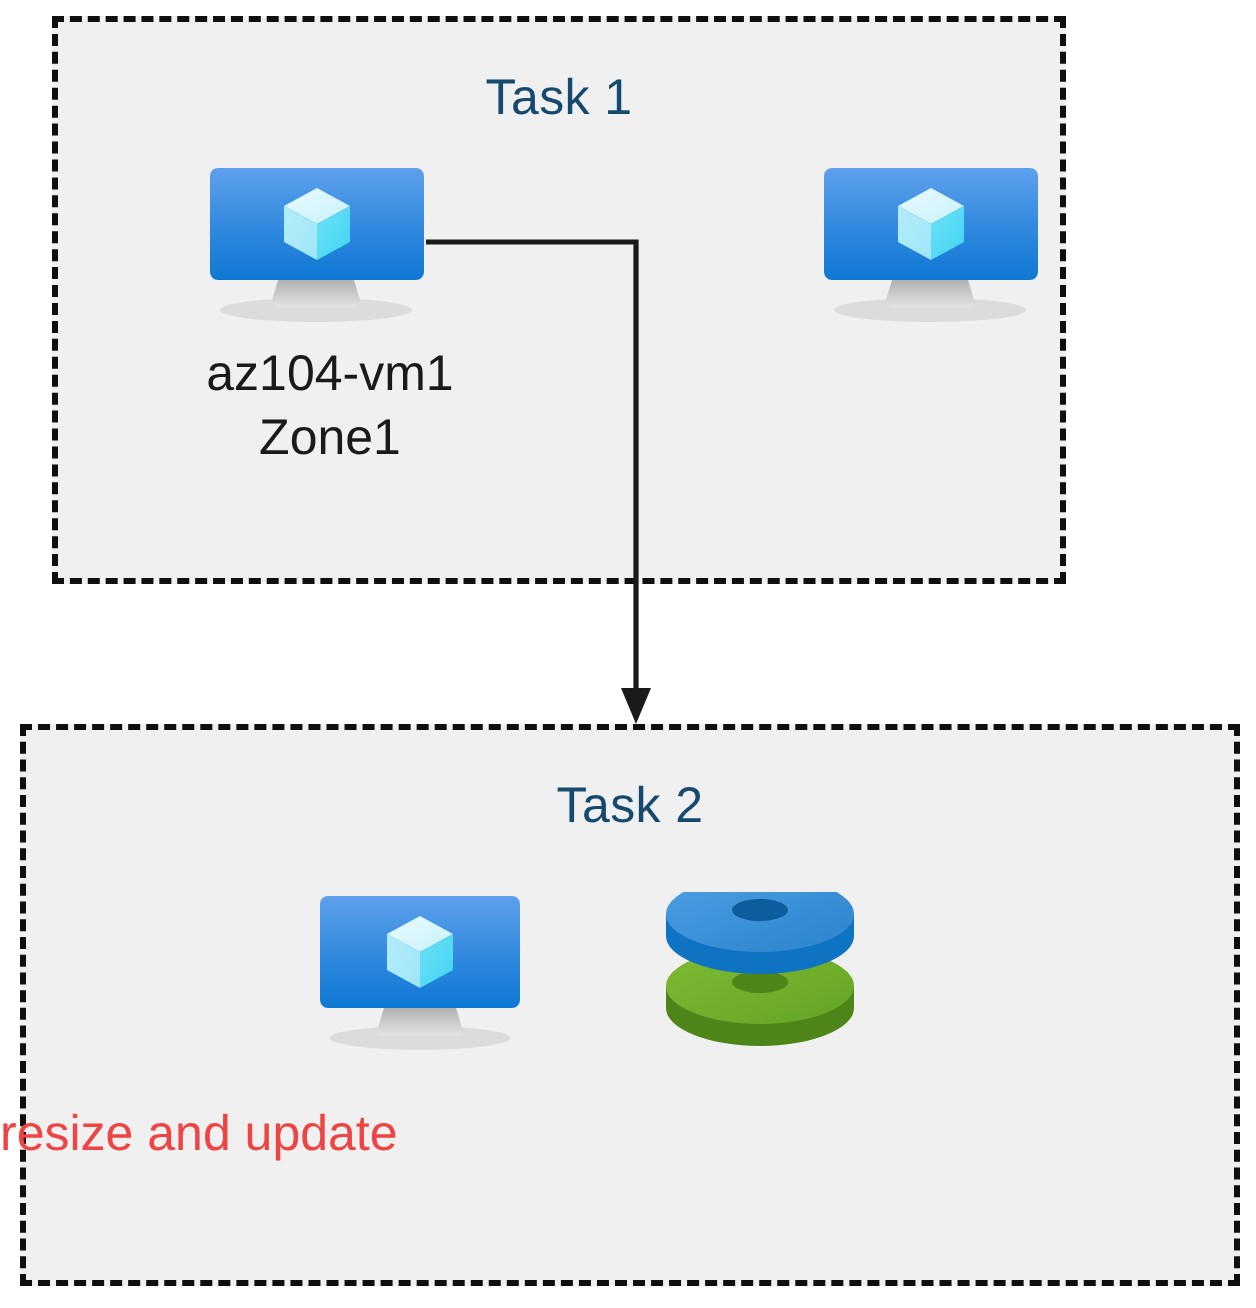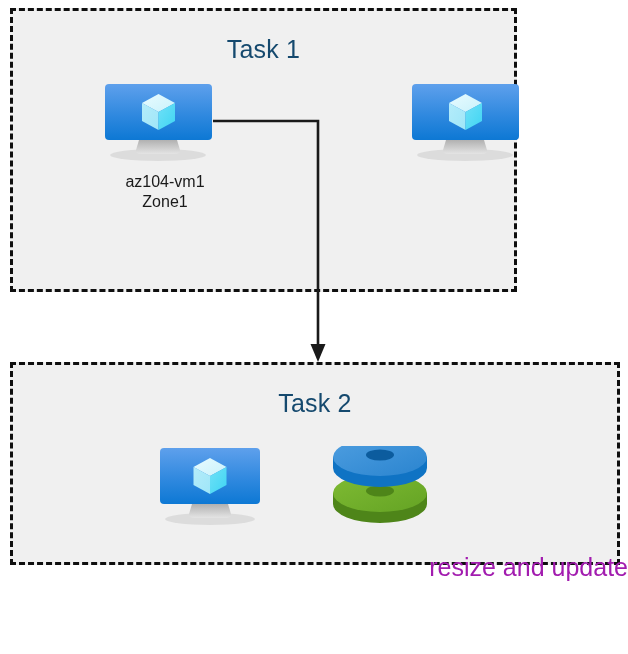--- a/index.html
+++ b/index.html
@@ -20,22 +20,22 @@
     top: 0;
     width: 628px;
     height: 654px;
   }
   .task-box {
     position: absolute;
     background: #f0f0f0;
     border: 3px dashed #0f0f0f;
     box-sizing: border-box;
   }
-  #task1-box { left: 10px;  top: 8px;   width: 507px; height: 284px; }
-  #task2-box { left: 10px;  top: 362px; width: 610px; height: 203px; }
+  #task1-box { left: 26px;  top: 8px;   width: 507px; height: 284px; }
+  #task2-box { left: 10px;  top: 362px; width: 610px; height: 281px; }
 
   .task-title {
     position: absolute;
     width: 100%;
     text-align: center;
     color: #15496e;
     font-size: 25px;
     font-family: "Liberation Sans", sans-serif;
     letter-spacing: 0.2px;
     line-height: 1;
@@ -43,40 +43,40 @@
   }
   #task1-title { top: 26px; }
   #task2-title { top: 26px; }
 
   .node {
     position: absolute;
     text-align: center;
   }
   .node-label {
     color: #1a1a1a;
-    font-size: 16px;
+    font-size: 25px;
     line-height: 1.27;
     font-family: "Liberation Sans", sans-serif;
     white-space: pre;
     margin-top: 6px;
   }
 
   .vm-icon { display: block; }
   .disk-icon { display: block; }
 
   #vm1-node  { left: 50px;  top: 82px;  width: 230px; }
   #vm2-node  { left: 350px; top: 82px;  width: 230px; }
   #vm3-node  { left: 155px; top: 446px; width: 110px; }
   #disks-node{ left: 330px; top: 446px; width: 100px; }
   #task2-caption {
     position: absolute;
     left: 0; top: 553px;
     width: 628px;
-    text-align: right;
-    color: #a21caf;
+    text-align: left;
+    color: #ef4444;
     font-size: 25px;
     font-family: "Liberation Sans", sans-serif;
     white-space: nowrap;
   }
 
   #connector {
     position: absolute;
     left: 0; top: 0;
     width: 628px; height: 654px;
     pointer-events: none;

